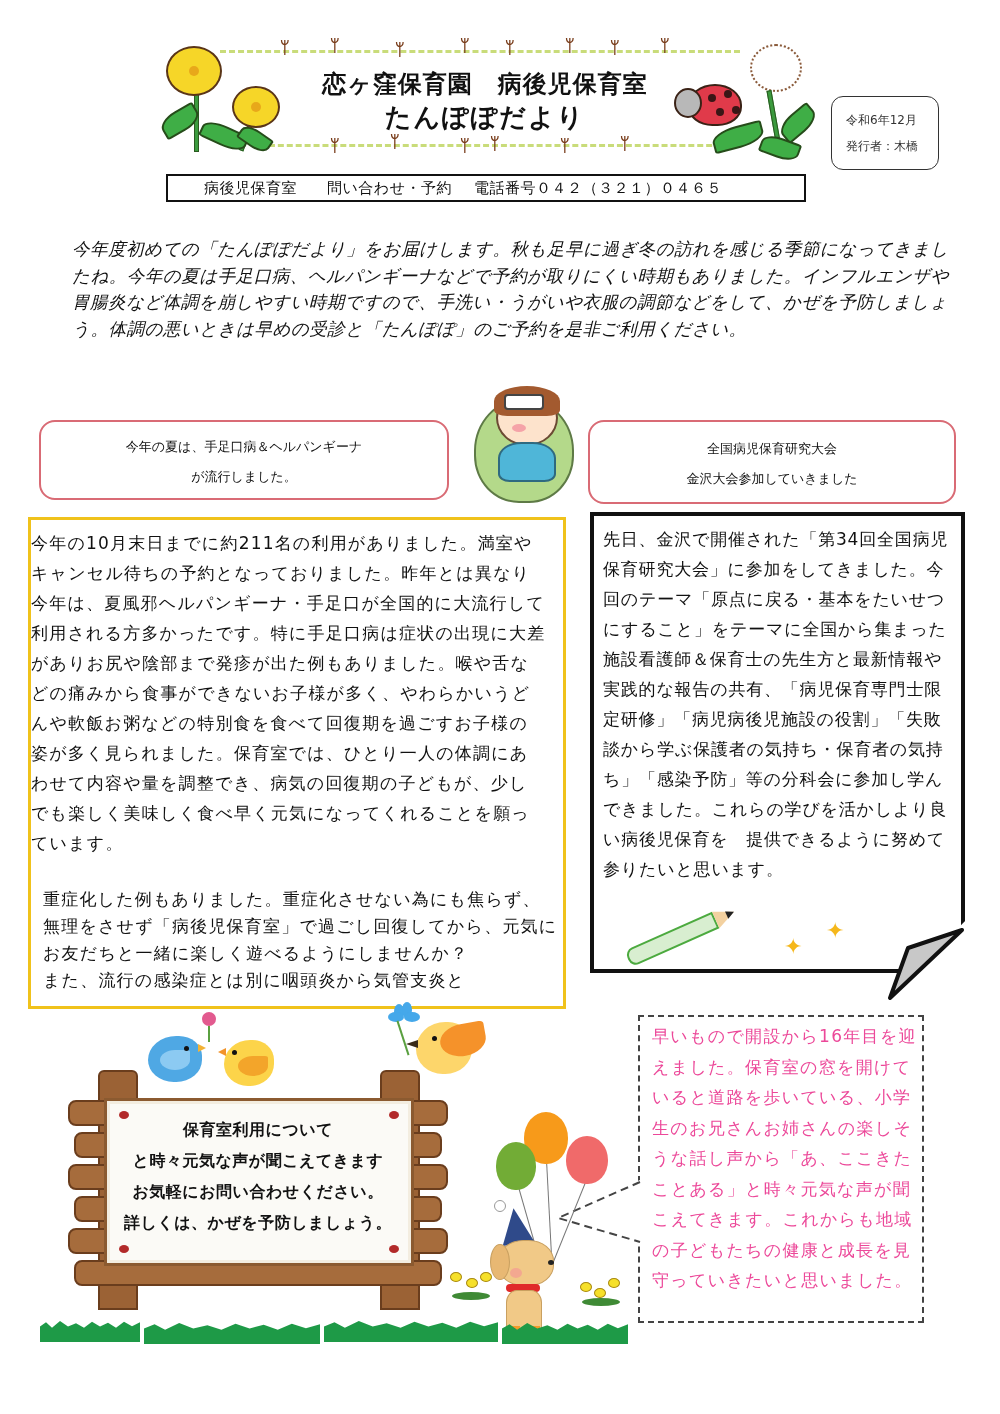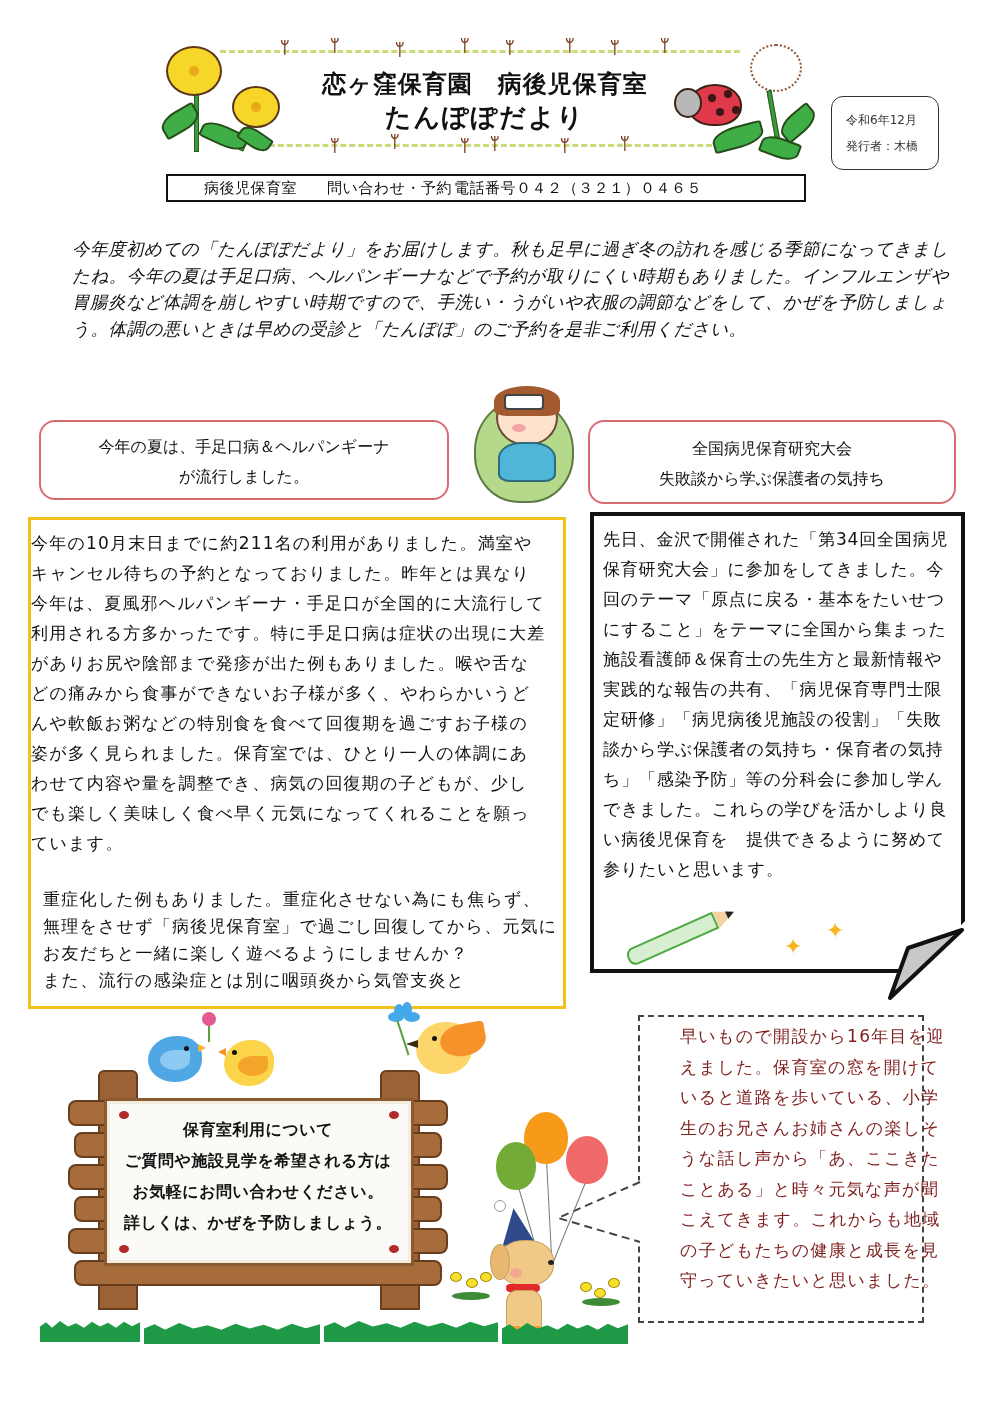--- a/index.html
+++ b/index.html
@@ -29,21 +29,21 @@
   #date-box { left: 831px; top: 96px; width: 108px; height: 74px; border: 1px solid #333; border-radius: 12px; font-size: 12px; color: #333; padding: 10px 6px 0 14px; line-height: 26px; }
 
   
   #contact-bar { left: 166px; top: 174px; width: 640px; height: 28px; border: 2px solid #111; font-size: 15px; padding: 3px 0 0 36px; letter-spacing: 0.5px; white-space: nowrap; }
   #contact-bar span { margin-right: 30px; }
 
   
   #intro { left: 72px; top: 236px; width: 880px; font-size: 17.5px; line-height: 26.5px; letter-spacing: 0.5px; font-style: italic; }
 
   
-  .heading-box { border: 2px solid #d96b75; border-radius: 16px; text-align: center; font-size: 16px; line-height: 30px; color: #111; background: #fff; }
+  .heading-box { border: 2px solid #d96b75; border-radius: 16px; text-align: center; font-size: 13px; line-height: 30px; color: #111; background: #fff; }
   #heading-left { left: 39px; top: 420px; width: 410px; height: 80px; padding-top: 10px; }
   #heading-right { left: 588px; top: 420px; width: 368px; height: 84px; padding-top: 12px; }
 
   
   #child { left: 460px; top: 380px; width: 130px; height: 125px; }
   .cushion { position: absolute; left: 14px; top: 18px; width: 100px; height: 105px; border-radius: 50% 50% 45% 45%; background: #b4d98a; border: 2px solid #5e7a46; }
   .child-head { position: absolute; left: 36px; top: 10px; width: 62px; height: 56px; border-radius: 50%; background: #fde3cc; border: 2px solid #6b4a33; }
   .hair { position: absolute; left: 34px; top: 6px; width: 66px; height: 30px; border-radius: 50% 50% 20% 20%; background: #a35a2f; }
   .towel { position: absolute; left: 44px; top: 14px; width: 40px; height: 16px; background: #fff; border: 2px solid #444; border-radius: 4px; }
   .cheek { position: absolute; left: 52px; top: 44px; width: 14px; height: 8px; border-radius: 50%; background: #f5a3a8; }
@@ -61,21 +61,21 @@
 
   
   #pencil { left: 628px; top: 948px; width: 120px; height: 22px; transform: rotate(-24deg); transform-origin: left center; }
   .pencil-body { position: absolute; left: 0; top: 2px; width: 96px; height: 18px; background: #d8eed0; border: 2px solid #4caa3f; border-radius: 8px 0 0 8px; }
   .pencil-wood { position: absolute; left: 96px; top: 2px; width: 0; height: 0; border-top: 9px solid transparent; border-bottom: 9px solid transparent; border-left: 20px solid #f3d1a0; }
   .pencil-tip { position: absolute; left: 108px; top: 7px; width: 0; height: 0; border-top: 4px solid transparent; border-bottom: 4px solid transparent; border-left: 8px solid #222; }
   .sparkle { position: absolute; color: #f5b71b; font-size: 22px; line-height: 1; }
 
   
   #speech-box { left: 638px; top: 1015px; width: 286px; height: 308px; border: 2px dashed #444; background: #fff; }
-  #speech-body { position: absolute; left: 12px; top: 4px; width: 268px; font-size: 17px; line-height: 30.5px; letter-spacing: 1.3px; color: #7f1d1d; margin-left: 28px; }
+  #speech-body { position: absolute; left: 12px; top: 4px; width: 268px; font-size: 17px; line-height: 30.5px; letter-spacing: 1.3px; color: #ec4899; }
   #speech-tail { left: 556px; top: 1180px; width: 90px; height: 80px; }
 
   
   #sign { left: 68px; top: 1070px; width: 380px; height: 240px; }
   .post { position: absolute; top: 0; width: 40px; height: 240px; background: #9b6235; border: 2px solid #6a3d1d; border-radius: 6px 6px 0 0; }
   .plank { position: absolute; height: 26px; background: #a66c3c; border: 2px solid #6a3d1d; border-radius: 8px; }
   .sign-board { position: absolute; left: 36px; top: 28px; width: 310px; height: 168px; background: #fbfaf6; border: 3px solid #8b5a30; box-shadow: inset 0 0 0 3px #f3ede0; }
   .nail { position: absolute; width: 10px; height: 8px; border-radius: 50%; background: #b22a2a; }
   #sign-text { position: absolute; left: 0; right: 0; top: 44px; text-align: center; font-size: 16px; font-weight: bold; line-height: 31px; letter-spacing: 0.5px; }
 
@@ -143,42 +143,42 @@
     <div class="spot" style="left:572px; top:68px;"></div>
   </div>
 </div>
 
 <div id="date-box" class="abs">
   <div>令和6年12月</div>
   <div>発行者：木橋</div>
 </div>
 
 <div id="contact-bar" class="abs">
-  <span>病後児保育室</span><span style="margin-right:2px;">問い合わせ・予約</span><span style="margin-right:0;">電話番号</span><span style="margin-right:0;">０４２（３２１）０４６５</span>
+  <span>病後児保育室</span><span style="margin-right:22px;">問い合わせ・予約</span><span style="margin-right:0;">電話番号</span><span style="margin-right:0;">０４２（３２１）０４６５</span>
 </div>
 
 <p id="intro" class="abs">今年度初めての「たんぽぽだより」をお届けします。秋も足早に過ぎ冬の訪れを感じる季節になってきましたね。今年の夏は手足口病、ヘルパンギーナなどで予約が取りにくい時期もありました。インフルエンザや胃腸炎など体調を崩しやすい時期ですので、手洗い・うがいや衣服の調節などをして、かぜを予防しましょう。体調の悪いときは早めの受診と「たんぽぽ」のご予約を是非ご利用ください。</p>
 
 <div id="heading-left" class="abs heading-box">
   <div>今年の夏は、手足口病＆ヘルパンギーナ</div>
   <div>が流行しました。</div>
 </div>
 
 <div id="child" class="abs">
   <div class="cushion"></div>
   <div class="child-head"></div>
   <div class="hair"></div>
   <div class="towel"></div>
   <div class="cheek"></div>
   <div class="body-shirt"></div>
 </div>
 
 <div id="heading-right" class="abs heading-box">
   <div>全国病児保育研究大会</div>
-  <div>失敗談から学ぶ保護者の気持ち</div>
+  <div>金沢大会参加していきました</div>
 </div>
 
 <div id="left-box" class="abs">
   <p id="left-body">今年の10月末日までに約211名の利用がありました。満室やキャンセル待ちの予約となっておりました。昨年とは異なり今年は、夏風邪ヘルパンギーナ・手足口が全国的に大流行して利用される方多かったです。特に手足口病は症状の出現に大差がありお尻や陰部まで発疹が出た例もありました。喉や舌などの痛みから食事ができないお子様が多く、やわらかいうどんや軟飯お粥などの特別食を食べて回復期を過ごすお子様の姿が多く見られました。保育室では、ひとり一人の体調にあわせて内容や量を調整でき、病気の回復期の子どもが、少しでも楽しく美味しく食べ早く元気になってくれることを願っています。</p>
   <div id="left-body2">
     <div>重症化した例もありました。重症化させない為にも焦らず、無理をさせず「病後児保育室」で過ごし回復してから、元気にお友だちと一緒に楽しく遊べるようにしませんか？</div>
     <div>また、流行の感染症とは別に咽頭炎から気管支炎と</div>
   </div>
 </div>
 
@@ -244,21 +244,21 @@
   <div class="plank" style="left:0; top:158px; width:380px;"></div>
   <div class="plank" style="left:6px; top:190px; width:368px;"></div>
   <div class="sign-board">
     <div class="nail" style="left:12px; top:10px;"></div>
     <div class="nail" style="right:12px; top:10px;"></div>
     <div class="nail" style="left:12px; bottom:10px;"></div>
     <div class="nail" style="right:12px; bottom:10px;"></div>
   </div>
   <div id="sign-text">
     <div>保育室利用について</div>
-    <div>ご質問や施設見学を希望される方は</div>
+    <div>と時々元気な声が聞こえてきます</div>
     <div>お気軽にお問い合わせください。</div>
     <div>詳しくは、かぜを予防しましょう。</div>
   </div>
 </div>
 
 <div class="abs" style="left:470px; top:1100px; width:140px; height:230px;">
   <div class="string" style="left:76px; top:60px; height:110px; transform:rotate(-3deg);"></div>
   <div class="string" style="left:46px; top:80px; height:90px; transform:rotate(-16deg);"></div>
   <div class="string" style="left:120px; top:70px; height:100px; transform:rotate(22deg);"></div>
   <div class="balloon" style="left:54px; top:12px; width:44px; height:52px; background:#f79a1a;"></div>

